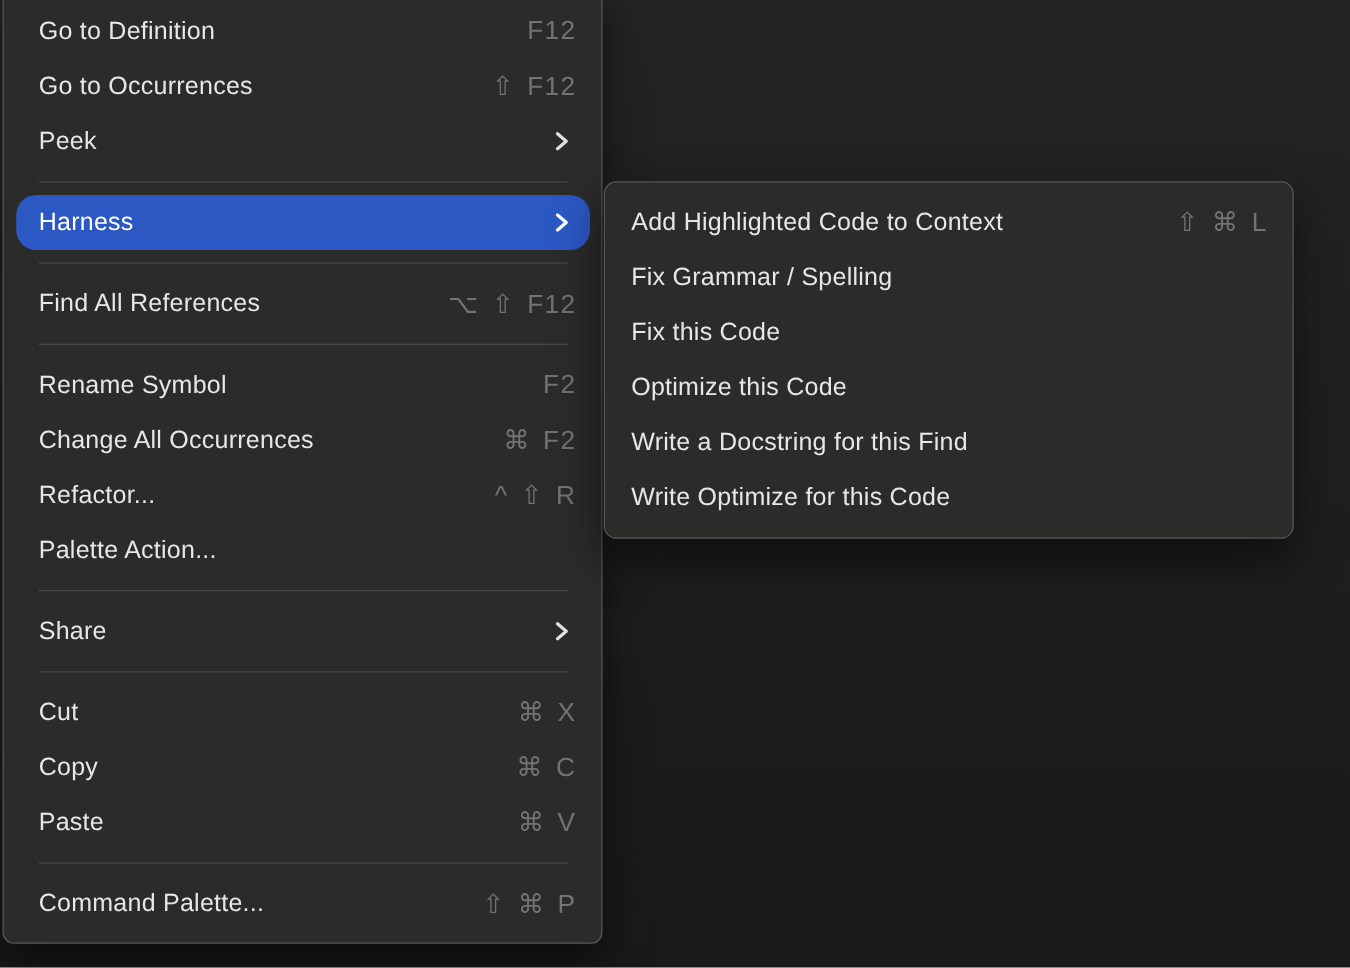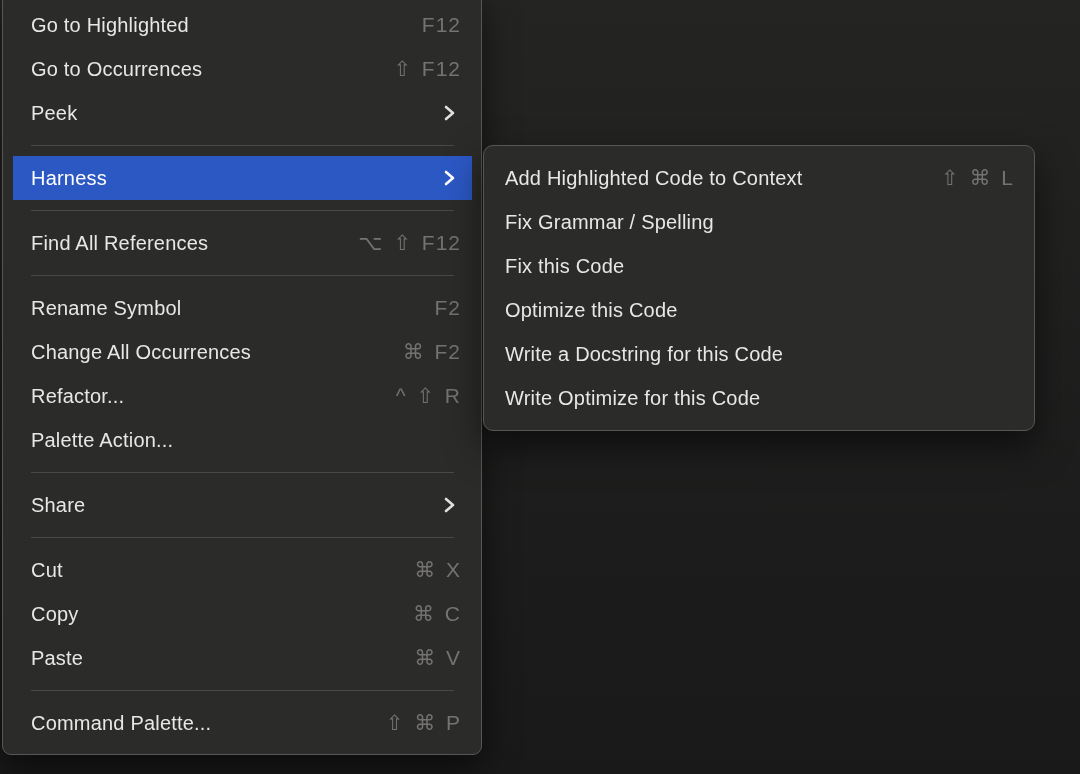--- a/index.html
+++ b/index.html
@@ -65,37 +65,37 @@
     display:flex;
     align-items:center;
     justify-content:flex-end;
     width:16px;
     margin-right:6px;
   }
   .mi .chev svg{display:block;}
   .mi.highlighted{
     background:var(--highlight-bg);
     color:var(--item-text-highlighted);
-    border-radius:0;
+    border-radius:16px;
     margin:0 9px 0 10px;
     padding:0 11px 0 18px;
   }
   .sep{
     height:1px;
     background:var(--separator);
     margin:10px 27px 10px 28px;
   }
 </style>
 </head>
 <body>
 
 <div class="context-menu">
 
   <div class="mi">
-    <span class="label">Go to Highlighted</span>
+    <span class="label">Go to Definition</span>
     <span class="shortcut">F12</span>
   </div>
 
   <div class="mi">
     <span class="label">Go to Occurrences</span>
     <span class="shortcut">⇧ F12</span>
   </div>
 
   <div class="mi">
     <span class="label">Peek</span>
@@ -195,20 +195,20 @@
 
   <div class="mi">
     <span class="label">Fix this Code</span>
   </div>
 
   <div class="mi">
     <span class="label">Optimize this Code</span>
   </div>
 
   <div class="mi">
-    <span class="label">Write a Docstring for this Code</span>
+    <span class="label">Write a Docstring for this Find</span>
   </div>
 
   <div class="mi">
     <span class="label">Write Optimize for this Code</span>
   </div>
 
 </div>
 
 </body></html>

